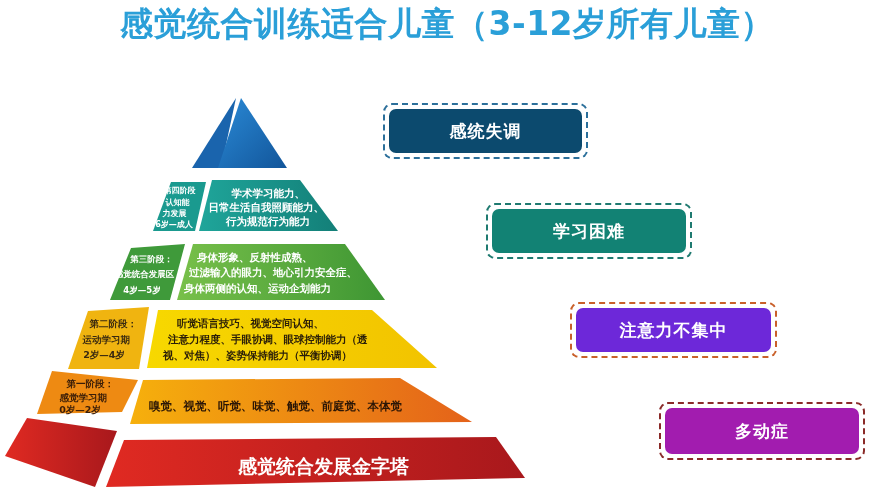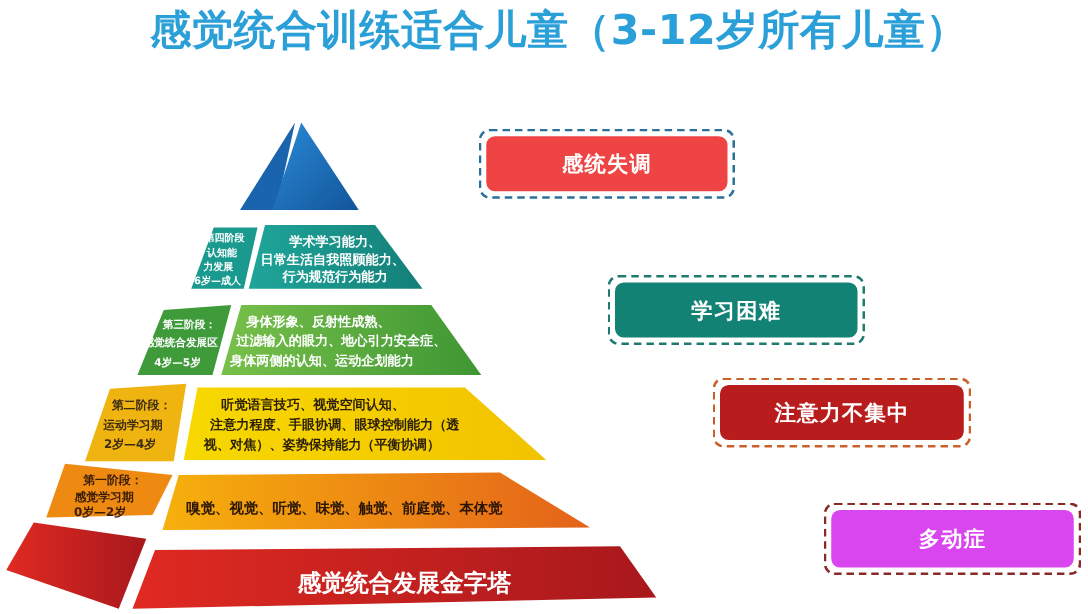--- a/index.html
+++ b/index.html
@@ -110,23 +110,23 @@
   </g>
 
   <g>
     <polygon points="27,418 117,431 95,487 5,456" fill="url(#gRed)"></polygon>
     <polygon points="124,440 496,437 525,478 106,487" fill="url(#gRed)"></polygon>
     <text class="pt" fill="#ffffff" font-size="19" x="238" y="473">感觉统合发展金字塔</text>
   </g>
 </svg>
 
 <div class="tag" style="left:383px; top:103px; width:205px; height:56px; border-color:#2b6f9a;">
-  <div class="inner" style="background:#ef4444;">感统失调</div>
+  <div class="inner" style="background:#0c4a6e;">感统失调</div>
 </div>
-<div class="tag" style="left:486px; top:220px; width:206px; height:56px; border-color:#1f7a70;">
+<div class="tag" style="left:486px; top:203px; width:206px; height:56px; border-color:#1f7a70;">
   <div class="inner" style="background:#128274;">学习困难</div>
 </div>
 <div class="tag" style="left:570px; top:302px; width:207px; height:56px; border-color:#c9602a;">
-  <div class="inner" style="background:#b91c1c;">注意力不集中</div>
+  <div class="inner" style="background:#6d28d9;">注意力不集中</div>
 </div>
 <div class="tag" style="left:659px; top:402px; width:206px; height:58px; border-color:#8a2a28;">
-  <div class="inner" style="background:#d946ef;">多动症</div>
+  <div class="inner" style="background:#a21caf;">多动症</div>
 </div>
 
 </body></html>

